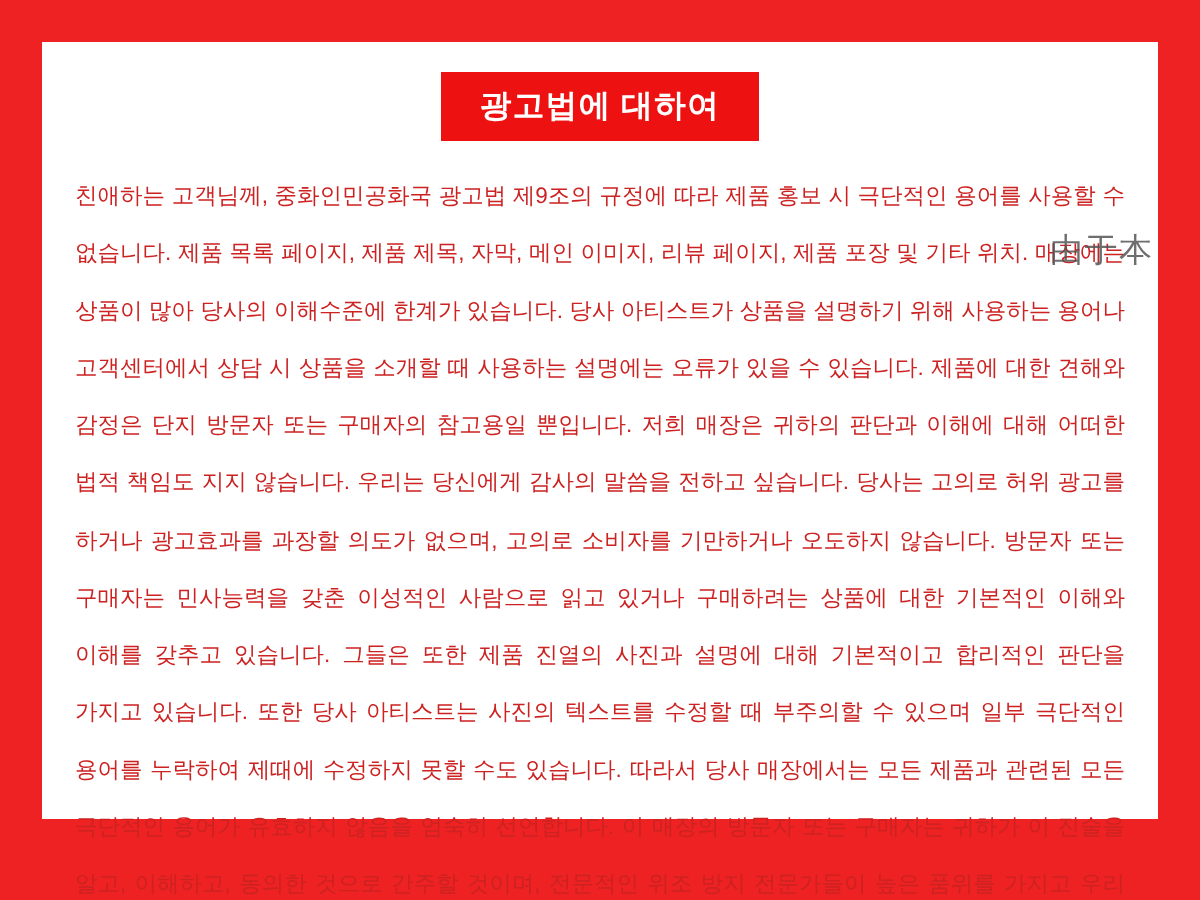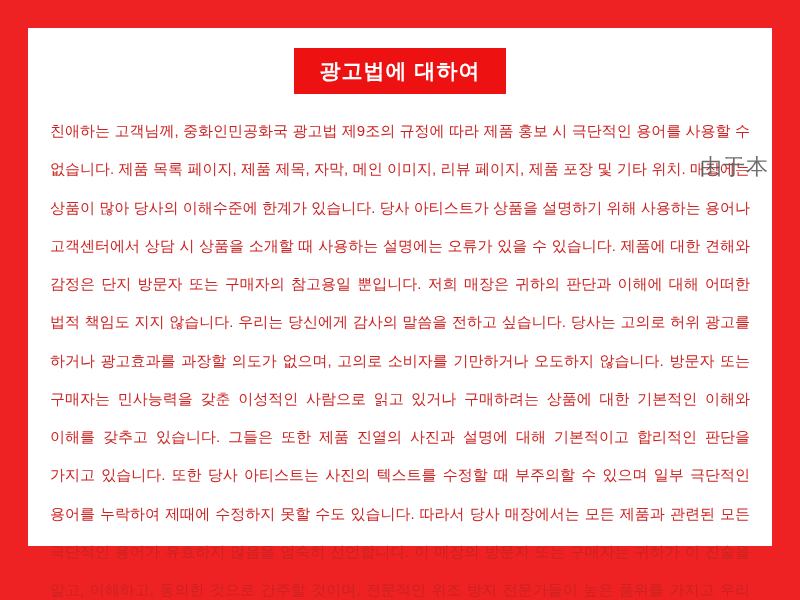--- a/index.html
+++ b/index.html
@@ -19,20 +19,21 @@
     top: 28px;
     width: 744px;
     height: 518px;
     background: #ffffff;
     box-sizing: border-box;
   }
   .title-wrap {
     width: 100%;
     text-align: center;
     padding-top: 20px;
+    font-family: Liberation Serif, serif;
   }
   .title {
     display: inline-block;
     background: #ee1111;
     color: #ffffff;
     font-size: 21px;
     font-weight: bold;
     letter-spacing: 1px;
     padding: 12px 26px 13px 26px;
     line-height: 1;

